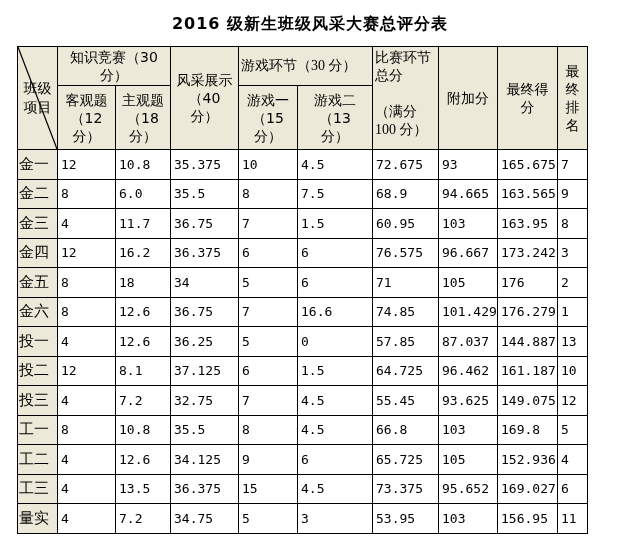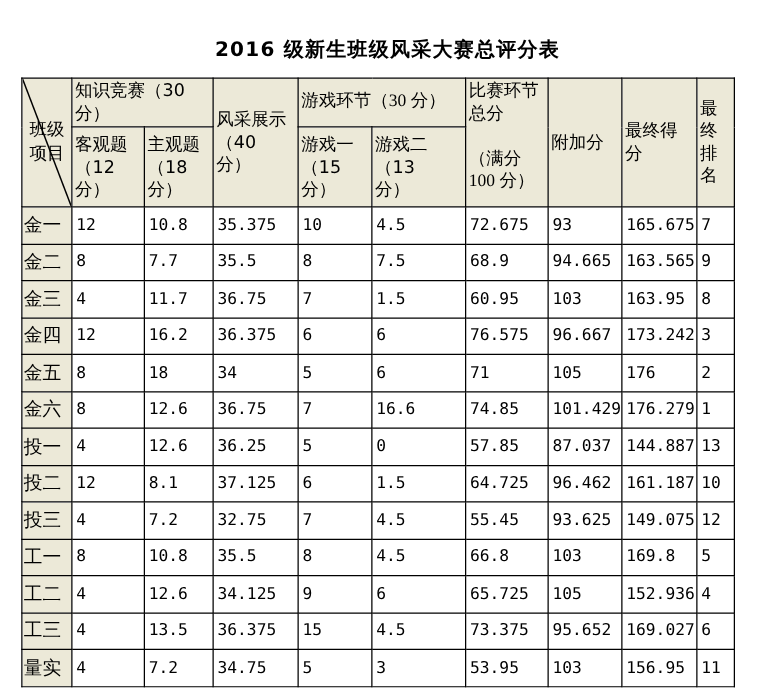--- a/index.html
+++ b/index.html
@@ -8,40 +8,40 @@
     --border:#000000;
   }
   *{box-sizing:border-box;margin:0;padding:0;}
   html,body{background:#fff;}
   body{
     width:620px;height:550px;overflow:hidden;
     font-family:"DejaVu Sans","Liberation Sans",sans-serif;
     color:#000;
   }
   .page-title{
-    margin-top:30px;
+    margin-top:14px;
     text-align:center;
     font-size:16px;
     font-weight:bold;
     letter-spacing:1px;
   }
   table.score-table{
     margin:11px 0 0 17px;
     border-collapse:collapse;
     table-layout:fixed;
     width:570px;
   }
   table.score-table td{
     border:1px solid var(--border);
     overflow:hidden;
   }
   td.hcell{
     background:var(--header-bg);
     font-size:14px;
-    text-align:left;
+    text-align:center;
     vertical-align:middle;
     white-space:pre-line;
     line-height:18px;
     padding:1px 2px;
   }
   td.hcell.left{text-align:left;font-family:Liberation Serif, serif;}
   td.hcell.top{vertical-align:top;padding-top:2px;}
   tr.hrow1{height:38px;}
   tr.hrow2{height:64px;margin-top:10px;}
   td.corner{
@@ -146,21 +146,21 @@
         <td class="datacell">10</td>
         <td class="datacell">4.5</td>
         <td class="datacell">72.675</td>
         <td class="datacell">93</td>
         <td class="datacell">165.675</td>
         <td class="datacell">7</td>
       </tr>
       <tr>
         <td class="rowlabel">金二</td>
         <td class="datacell">8</td>
-        <td class="datacell">7.7</td>
+        <td class="datacell">6.0</td>
         <td class="datacell">35.5</td>
         <td class="datacell">8</td>
         <td class="datacell">7.5</td>
         <td class="datacell">68.9</td>
         <td class="datacell">94.665</td>
         <td class="datacell">163.565</td>
         <td class="datacell">9</td>
       </tr>
       <tr>
         <td class="rowlabel">金三</td>

